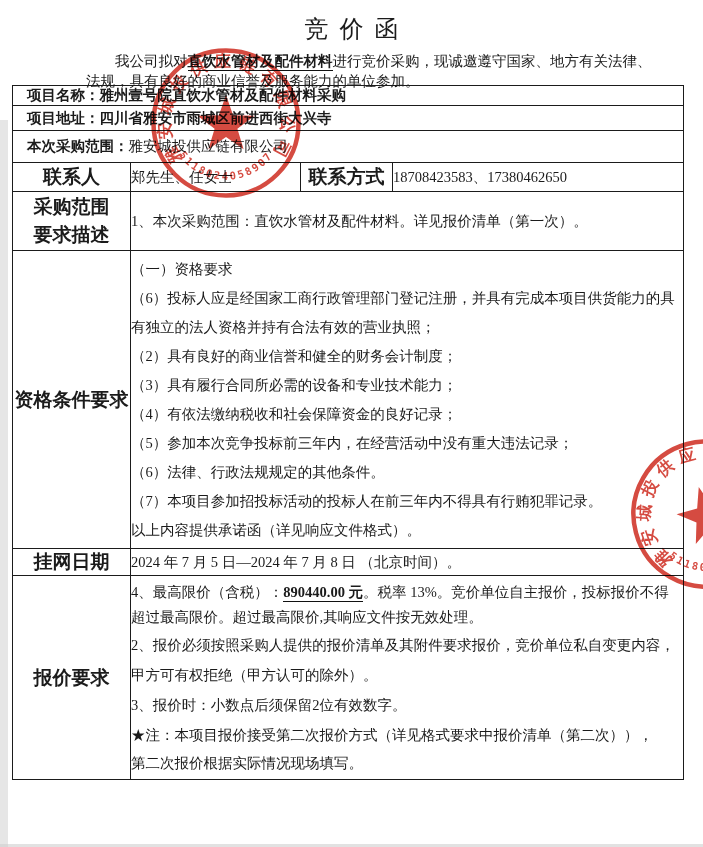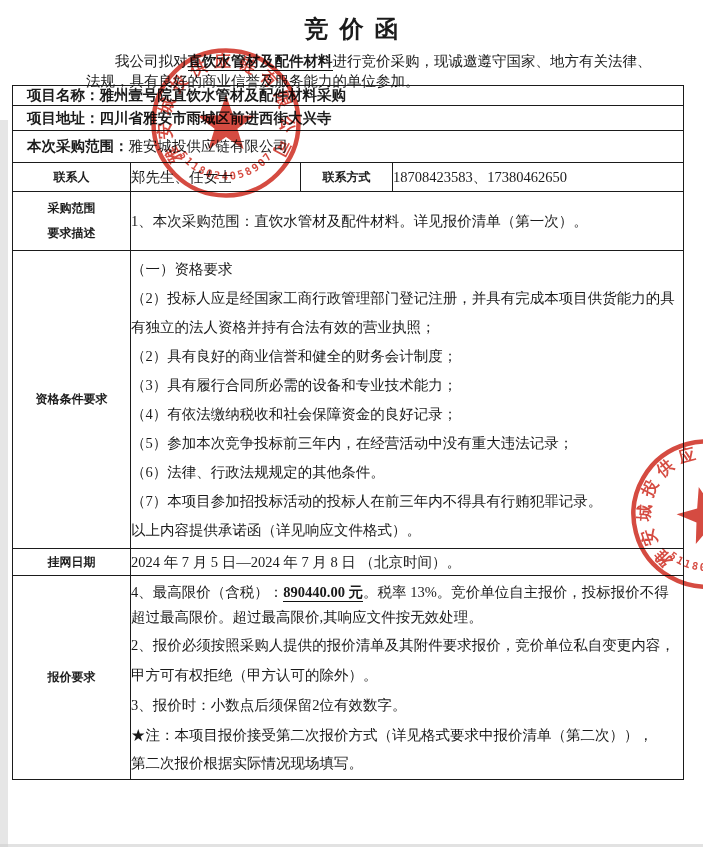--- a/index.html
+++ b/index.html
@@ -4,39 +4,39 @@
 <style>
   * { box-sizing: border-box; }
   html,body { margin:0; padding:0; background:#ffffff; }
   .page {
     position:relative; width:703px; height:847px; background:#fff;
     font-family:"Liberation Serif","DejaVu Serif",serif; color:#1b1b1b;
     overflow:hidden;
   }
   .doc-title {
     margin:0; padding-top:13px; text-align:center;
-    font-size:24px; font-weight:700; letter-spacing:11px; text-indent:11px;
+    font-size:24px; font-weight:400; letter-spacing:11px; text-indent:11px;
   }
   .intro { margin:6px 38px 0 86px; font-size:14.5px; }
   .intro .l1 { padding-left:29px; line-height:20px; }
   .intro .l2 { line-height:20px; }
   .ul-bold {
     font-family:"Liberation Sans","DejaVu Sans",sans-serif; font-weight:700;
     border-bottom:1.5px solid #111; padding-bottom:1px;
   }
   table.doc {
     position:absolute; left:12px; top:85px; width:671px;
     border-collapse:collapse; table-layout:fixed; font-size:14.5px;
   }
   table.doc td { border:1.5px solid #1b1b1b; padding:0; vertical-align:middle; }
   .hei { font-family:"Liberation Sans","DejaVu Sans",sans-serif; font-weight:700; }
   .fullrow { padding-left:14px !important; }
   .lbl {
     font-family:"Liberation Sans","DejaVu Sans",sans-serif; font-weight:700;
-    text-align:center; vertical-align:middle; font-size:12px;
+    text-align:center; vertical-align:middle; font-size:19px;
   }
   .stack { display:flex; flex-direction:column; justify-content:space-evenly; }
   .stack.s59 { height:57px; } .stack.s62 { height:60px; }
   .ct { vertical-align:top; padding:4px 6px 0 12px; }
   .ct-mid { vertical-align:middle; padding:0 6px 0 12px;margin-left:48px; }.h22{line-height:22px}.h24{line-height:24px}
   .h26{line-height:26px}.h29{line-height:29px}.h30{line-height:30px}
   .qual { padding-top:8px; }
   .quote { padding-top:5px; }
   .price-ul { font-weight:700; border-bottom:1.5px solid #111; padding-bottom:1px; }
   .scan-strip-left { position:absolute; left:0; top:120px; width:8px; height:727px;
@@ -96,21 +96,21 @@
         </div>
       </td>
       <td colspan="3" class="ct">
         <div class="h22">1、本次采购范围：直饮水管材及配件材料。详见报价清单（第一次）。</div>
       </td>
     </tr>
     <tr style="height:298px">
       <td class="lbl">资格条件要求</td>
       <td colspan="3" class="ct qual">
         <div class="h29">（一）资格要求</div>
-        <div class="h29">（2）投标人应是经国家工商行政管理部门登记注册，并具有完成本项目供货能力的具</div>
+        <div class="h29">（6）投标人应是经国家工商行政管理部门登记注册，并具有完成本项目供货能力的具</div>
         <div class="h29">有独立的法人资格并持有合法有效的营业执照；</div>
         <div class="h29">（2）具有良好的商业信誉和健全的财务会计制度；</div>
         <div class="h29">（3）具有履行合同所必需的设备和专业技术能力；</div>
         <div class="h29">（4）有依法缴纳税收和社会保障资金的良好记录；</div>
         <div class="h29">（5）参加本次竞争投标前三年内，在经营活动中没有重大违法记录；</div>
         <div class="h29">（6）法律、行政法规规定的其他条件。</div>
         <div class="h29">（7）本项目参加招投标活动的投标人在前三年内不得具有行贿犯罪记录。</div>
         <div class="h29">以上内容提供承诺函（详见响应文件格式）。</div>
       </td>
     </tr>

